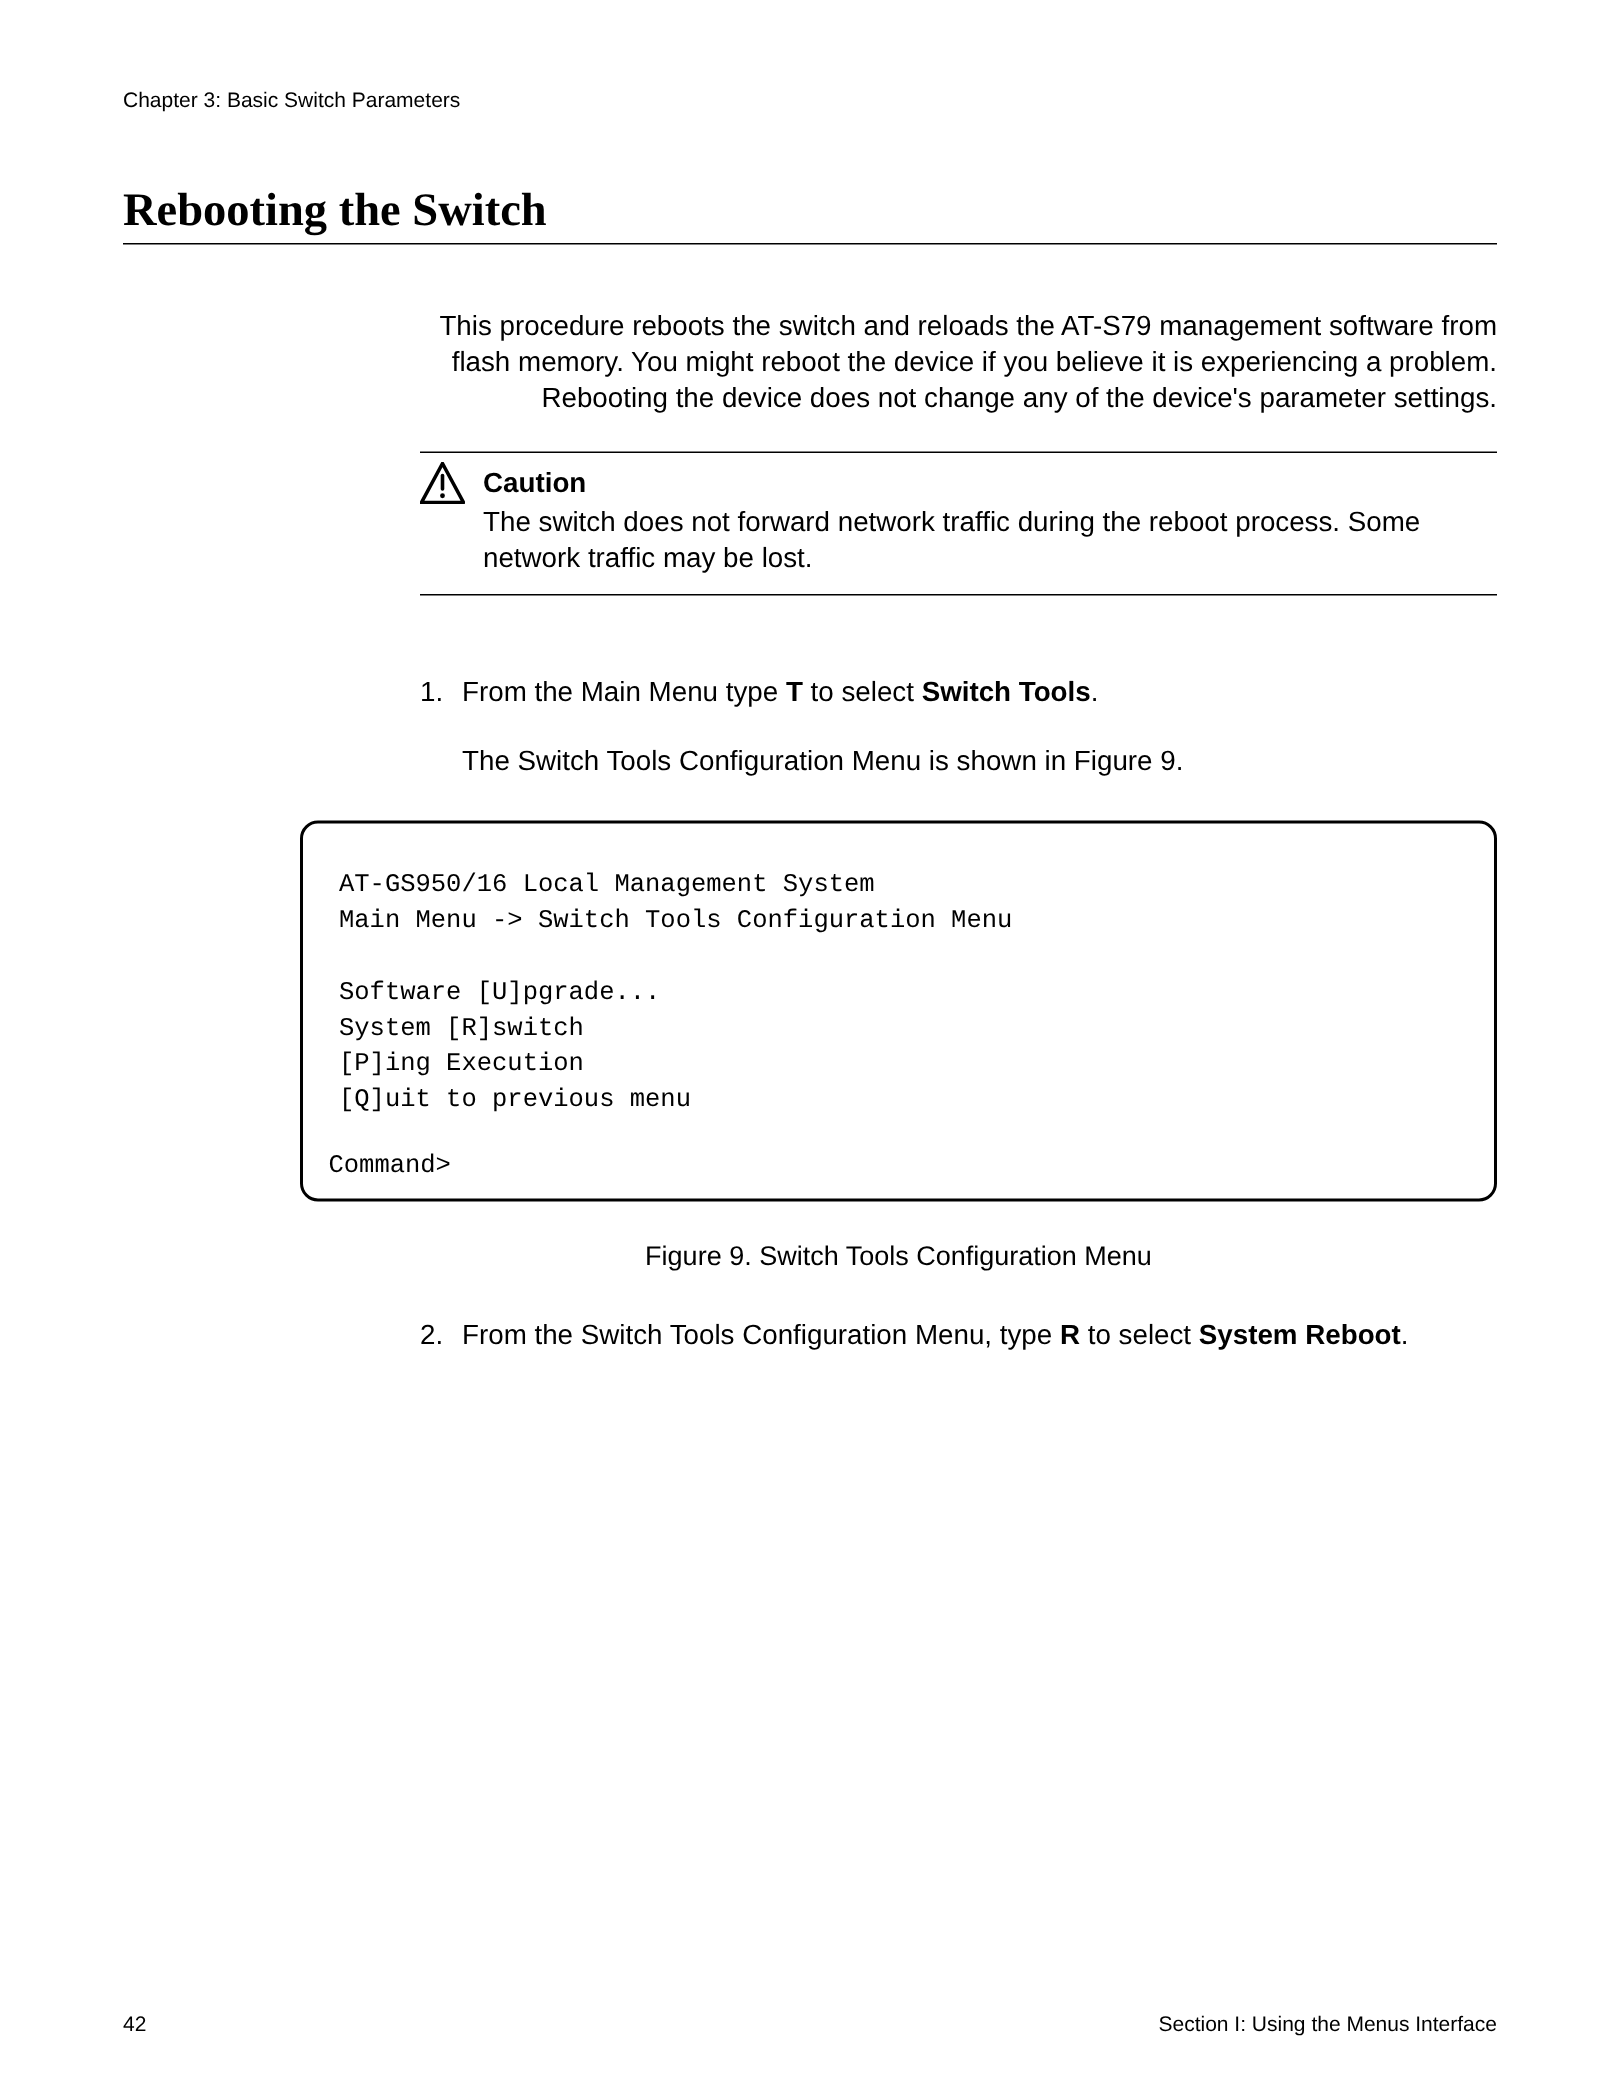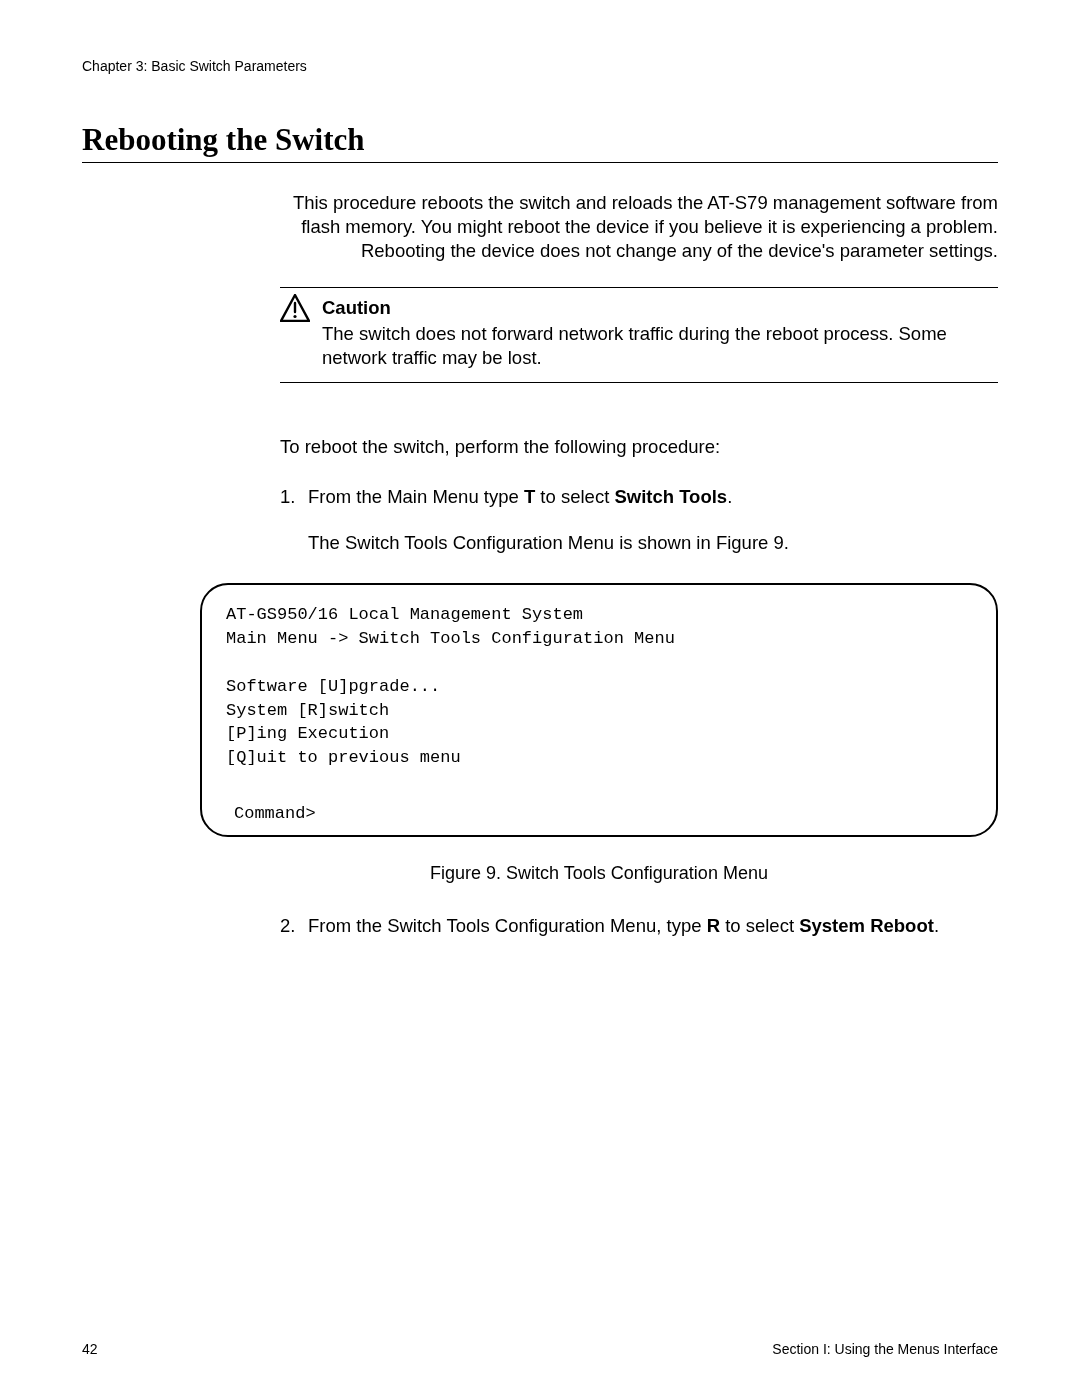--- a/index.html
+++ b/index.html
@@ -15,21 +15,21 @@
     .chapter-header {
       font-size: 14px;
       margin-bottom: 48px;
     }
     .heading {
       font-family: "Times New Roman", Times, serif;
       font-size: 31px;
       font-weight: bold;
       border-bottom: 1px solid #000;
       padding-bottom: 4px;
-      margin-bottom: 28px;
+      margin-bottom: 42px;
     }
     .body-block {
       margin-left: 198px;
       font-size: 18.5px;
       line-height: 1.3;
     }
     .intro {
       margin-bottom: 24px;
       text-align: right;
     }
@@ -73,34 +73,34 @@
     .step-num {
       position: absolute;
       left: 0;
       top: 0;
     }
     .step-sub {
       margin-top: 22px;
     }
     .terminal-box {
       border: 2px solid #000;
-      border-radius: 28px;
+      border-radius: 12px;
       margin: 28px 0 16px 118px;
-      padding: 18px 24px 10px 24px;
+      padding: 30px 24px 10px 24px;
       font-family: "Courier New", Courier, monospace;
       font-size: 17px;
       line-height: 1.4;
       min-height: 254px;
       position: relative;
     }
     .terminal-line { white-space: pre; }
     .command-prompt {
       position: absolute;
       bottom: 10px;
-      left: 32px;
+      left: 17px;
     }
     .figure-caption {
       text-align: center;
       font-size: 18px;
       margin: 26px 0 30px 118px;
     }
     .step2 {
       margin-left: 198px;
       font-size: 18.5px;
       line-height: 1.3;
@@ -139,21 +139,20 @@
       <polygon points="15,1 29,27 1,27" fill="none" stroke="#000" stroke-width="2.4" stroke-linejoin="round"></polygon>
       <line x1="15" y1="9" x2="15" y2="18" stroke="#000" stroke-width="2.4" stroke-linecap="round"></line>
       <circle cx="15" cy="22.5" r="1.6" fill="#000"></circle>
     </svg>
     <div class="caution-content">
       <div class="caution-title">Caution</div>
       <div class="caution-text">The switch does not forward network traffic during the reboot process. Some network traffic may be lost.</div>
     </div>
   </div>
 
-  <p class="procedure-intro">To reboot the switch, perform the following procedure:</p>
 
   <ol class="step-list">
     <li class="step">
       <span class="step-num">1.</span>
       <span>
         <span>From the Main Menu type </span><span class="bold">T</span><span> to select </span><span class="bold">Switch Tools</span><span>.</span>
       </span>
       <p class="step-sub">The Switch Tools Configuration Menu is shown in Figure 9.</p>
     </li>
   </ol>

